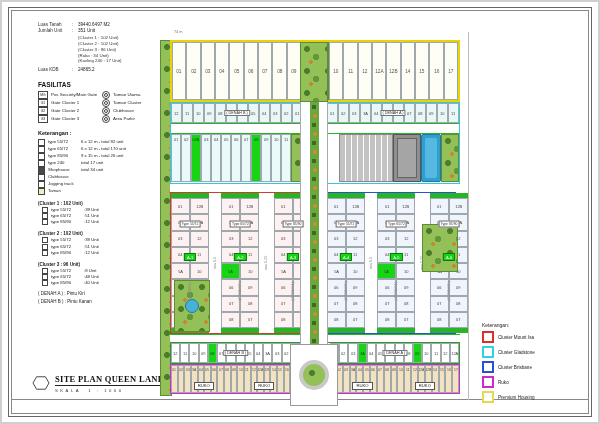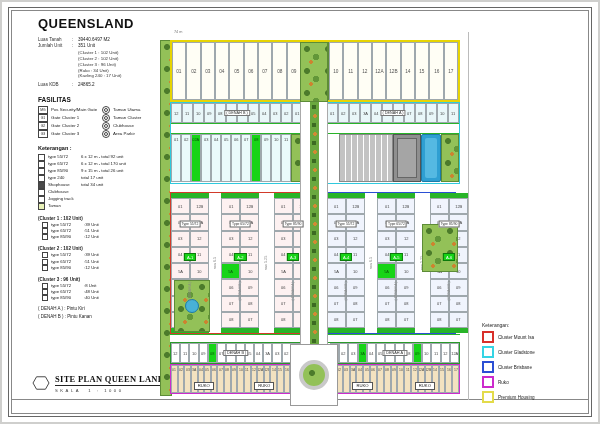--- a/index.html
+++ b/index.html
@@ -127,21 +127,20 @@
 </style>
 </head>
 <body>
 
 <div class="sheet">
   <div class="frame-outer"></div>
   <div class="frame-inner"></div>
   <div class="titlebar-line"></div>
 
   <div class="sb">
-    <div class="sb-title">QUEENSLAND</div>
     <div style="height:6px"></div>
     <div class="inforow">
       <span class="lbl">Luas Tanah</span>
         <span class="sep">:</span>
       <span>39440.6497 M2</span>
     </div>
     <div class="inforow">
       <span class="lbl">Jumlah Unit</span>
         <span class="sep">:</span>
       <span>351 Unit</span>

